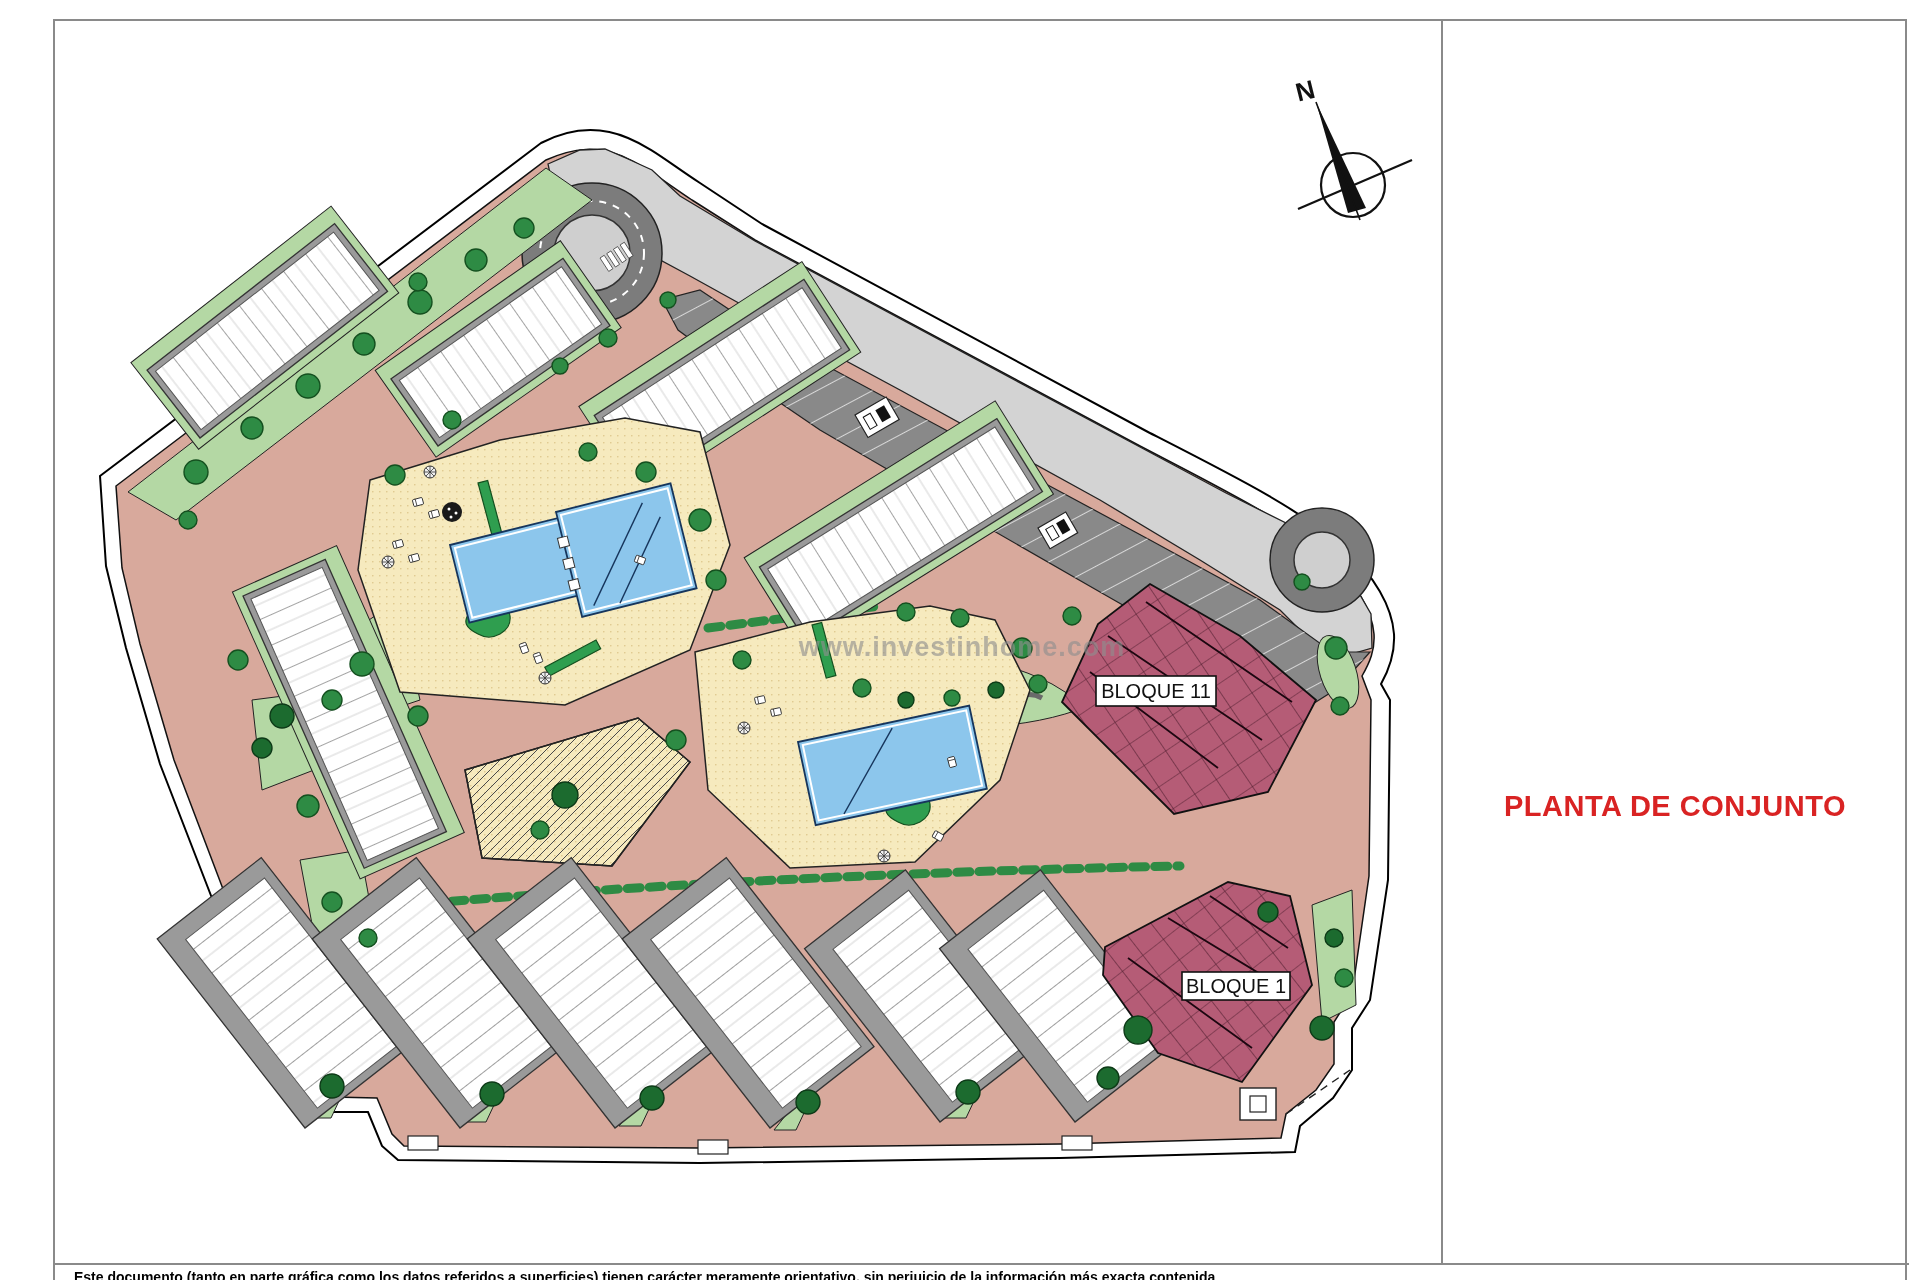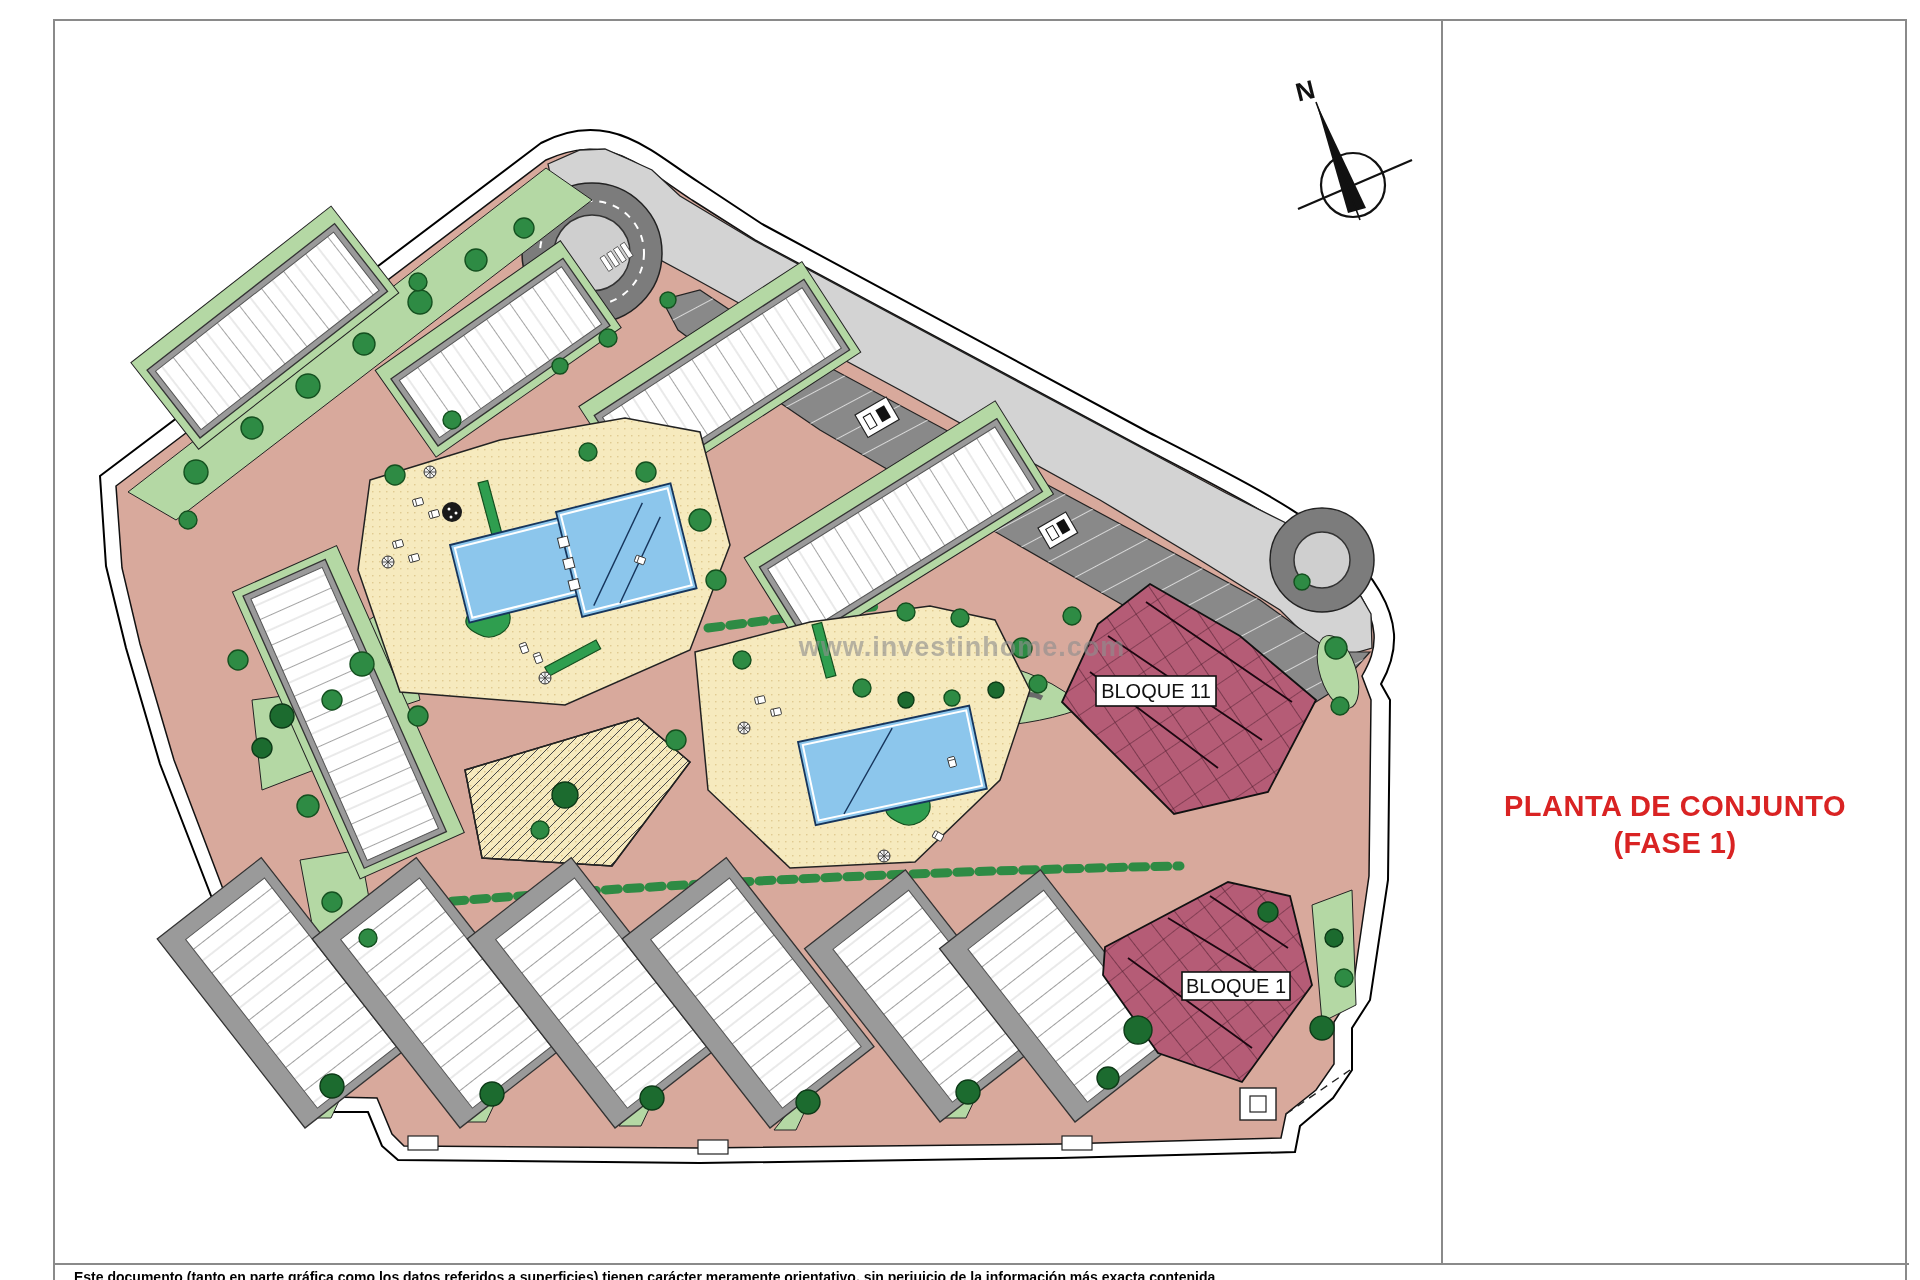--- a/index.html
+++ b/index.html
@@ -361,19 +361,18 @@
       <line x1="1316" y1="102" x2="1360" y2="220" stroke="#111" stroke-width="1.6"></line>
       <text x="1296" y="100" font-size="26" font-weight="bold" fill="#111" transform="rotate(-14 1304 92)">N</text>
     </g>
 
     <text class="watermark" x="962" y="656" text-anchor="middle">www.investinhome.com</text>
   </svg>
 
   <div class="divider-v"></div>
   <div class="title-panel">
     <div>PLANTA DE CONJUNTO</div>
-    <div>(FASE 1)</div>
   </div>
 
   <div class="divider-h"></div>
   <div class="disclaimer">Este documento (tanto en parte gráfica como los datos referidos a superficies) tienen carácter meramente orientativo, sin perjuicio de la información más exacta contenida</div>
 
 </div>
 
 </body></html>

